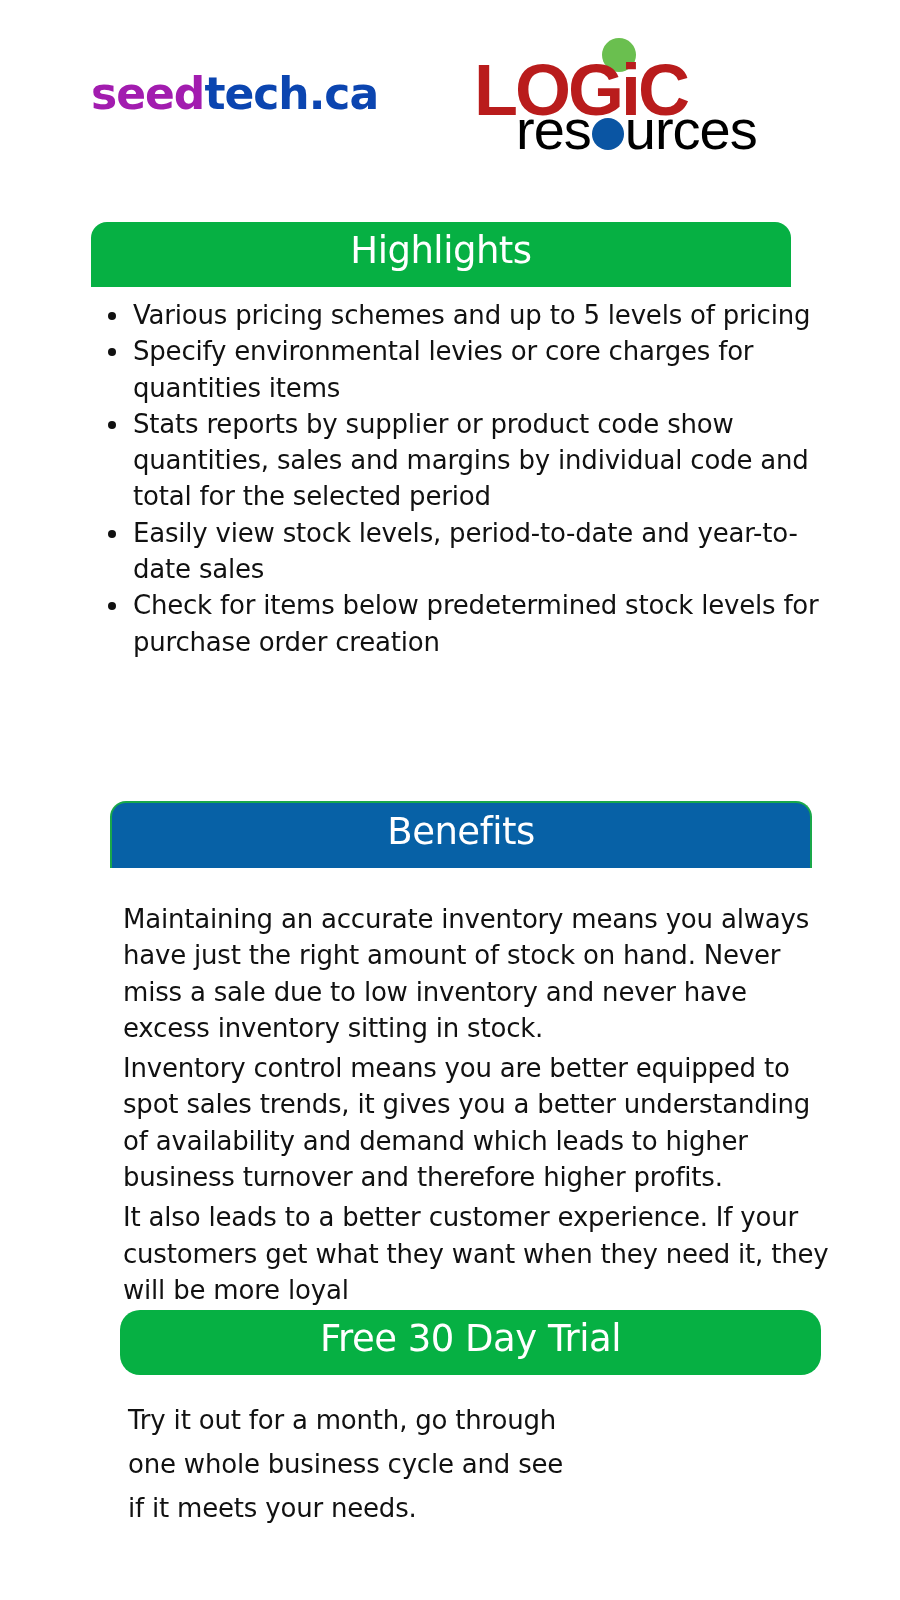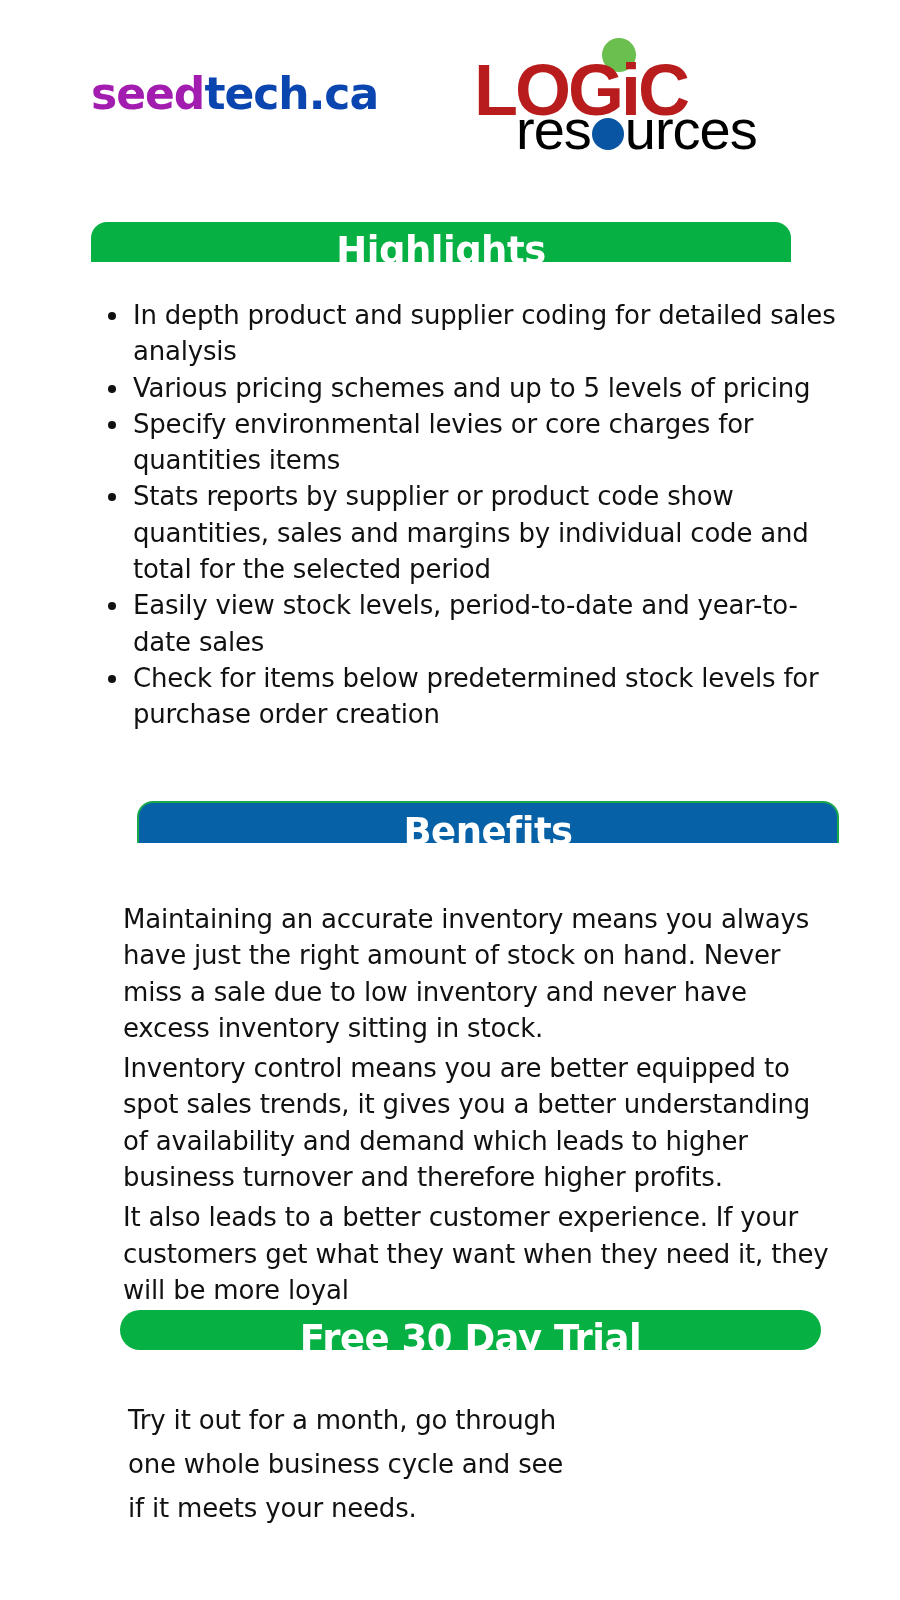--- a/index.html
+++ b/index.html
@@ -74,36 +74,35 @@
       background: #0a55a3;
       vertical-align: baseline;
       margin: 0 1px;
       position: relative;
       top: 1px;
     }
 
     
     .banner {
       position: absolute;
-      height: 40px;
+      height: 65px;
       border-radius: 16px 16px 0 0;
       color: #ffffff;
       font-family: "DejaVu Sans", sans-serif;
-      font-weight: bold;
+      font-weight: normal;
       font-size: 37px;
       line-height: 58px;
       text-align: center;
       letter-spacing: -0.5px;
     }
     .banner-green { background: #06b043; }
     .banner-blue {
       background: #0761a6;
       border: 2px solid #1aa84a;
       border-bottom: none;
-      margin-left: 27px;
     }
 
     
     .highlights-list {
       position: absolute;
       left: 98px;
       top: 297px;
       width: 720px;
       margin: 0;
       padding: 0 0 0 35px;
@@ -160,21 +159,20 @@
   <span class="dot-green"></span>
   <span class="logic-word">LOGiC</span>
   <span class="resources-word"><span>res</span><span class="o-dot"></span><span>urces</span></span>
 </div>
 
 <div class="banner banner-green" style="left:91px; top:222px; width:700px;">
   <span>Highlights</span>
 </div>
 
 <ul class="highlights-list">
-  <li>In depth product and supplier coding for detailed sales analysis</li>
   <li>Various pricing schemes and up to 5 levels of pricing</li>
   <li>Specify environmental levies or core charges for quantities items</li>
   <li>Stats reports by supplier or product code show quantities, sales and margins by individual code and total for the selected period</li>
   <li>Easily view stock levels, period-to-date and year-to-date sales</li>
   <li>Check for items below predetermined stock levels for purchase order creation</li>
 </ul>
 
 <div class="banner banner-blue" style="left:110px; top:801px; width:698px;">
   <span>Benefits</span>
 </div>

